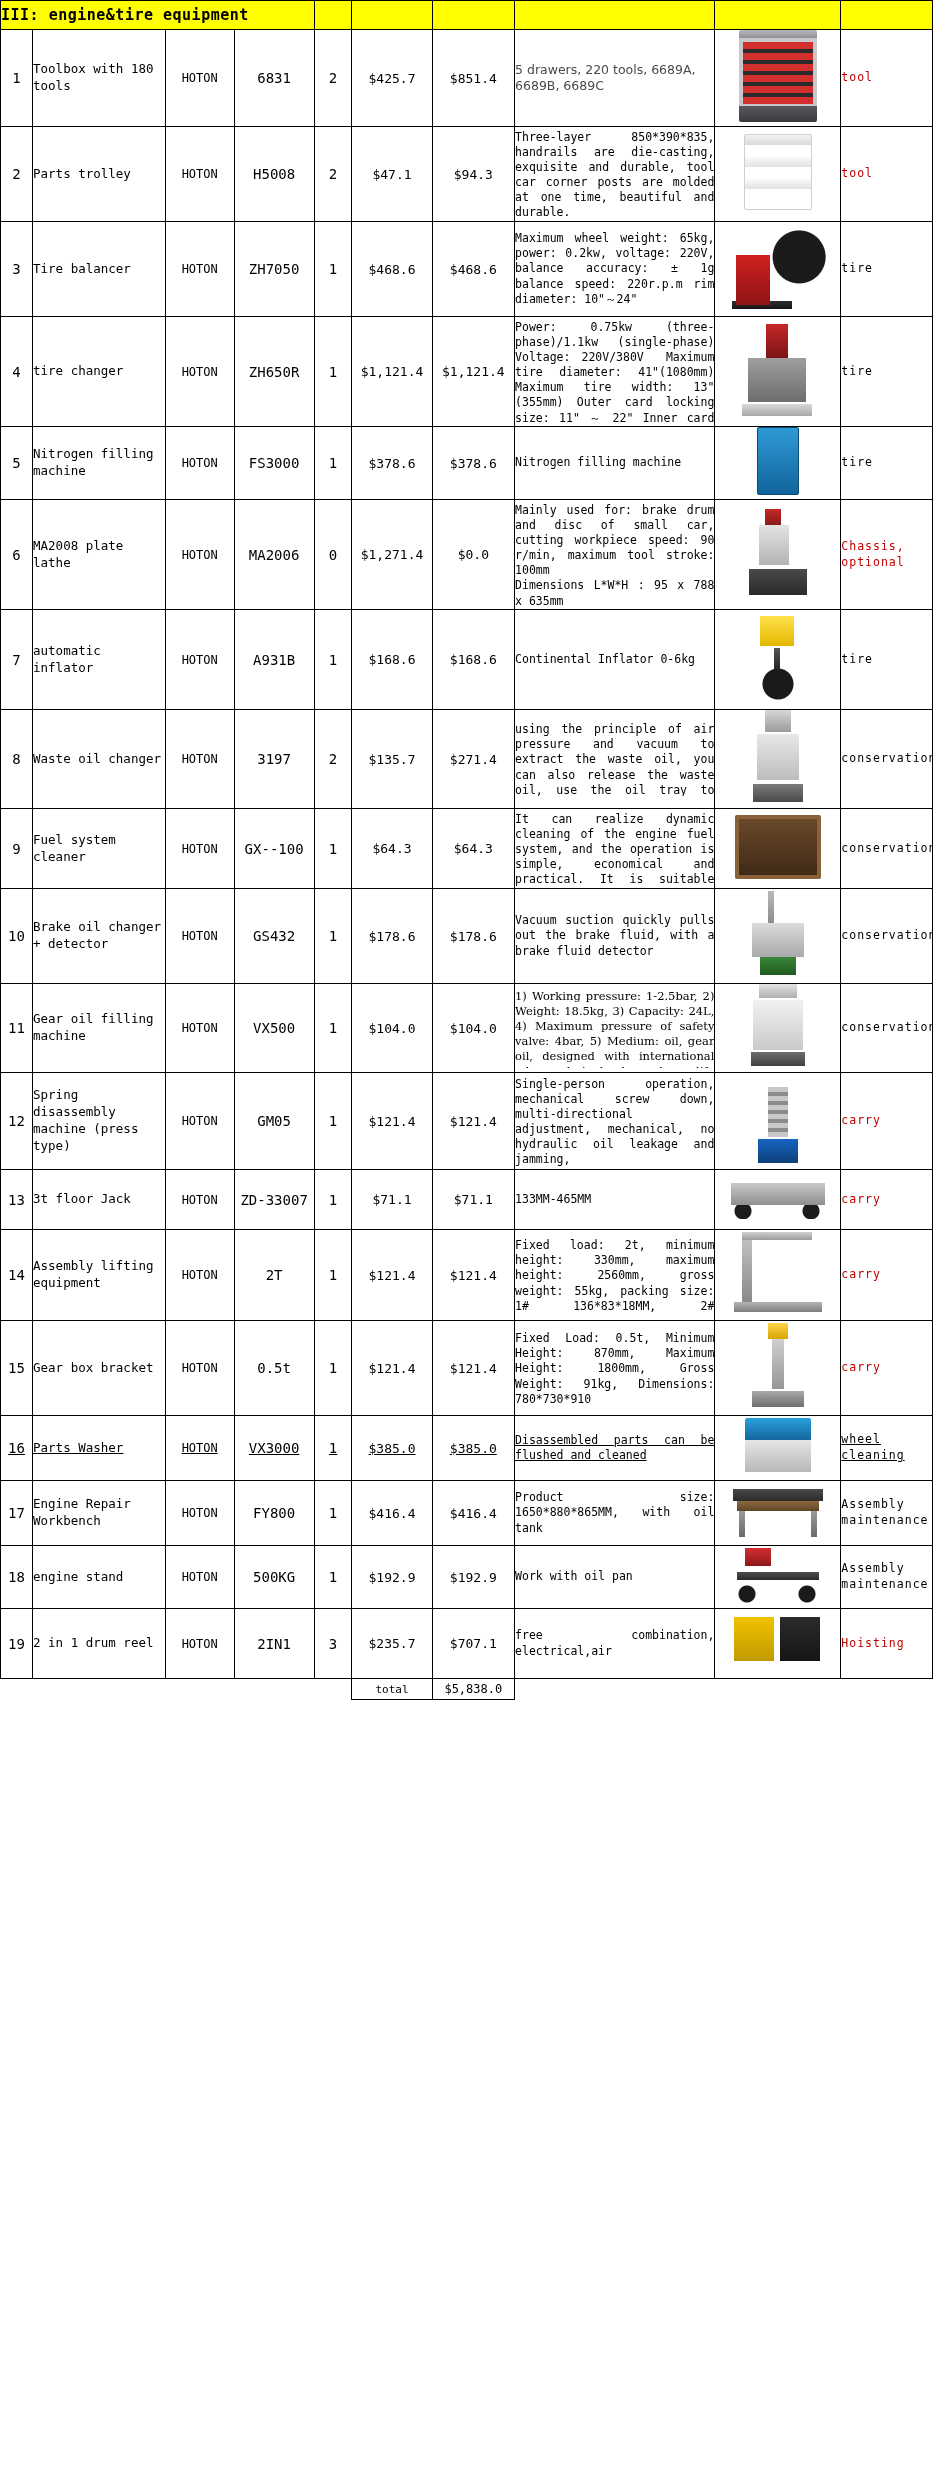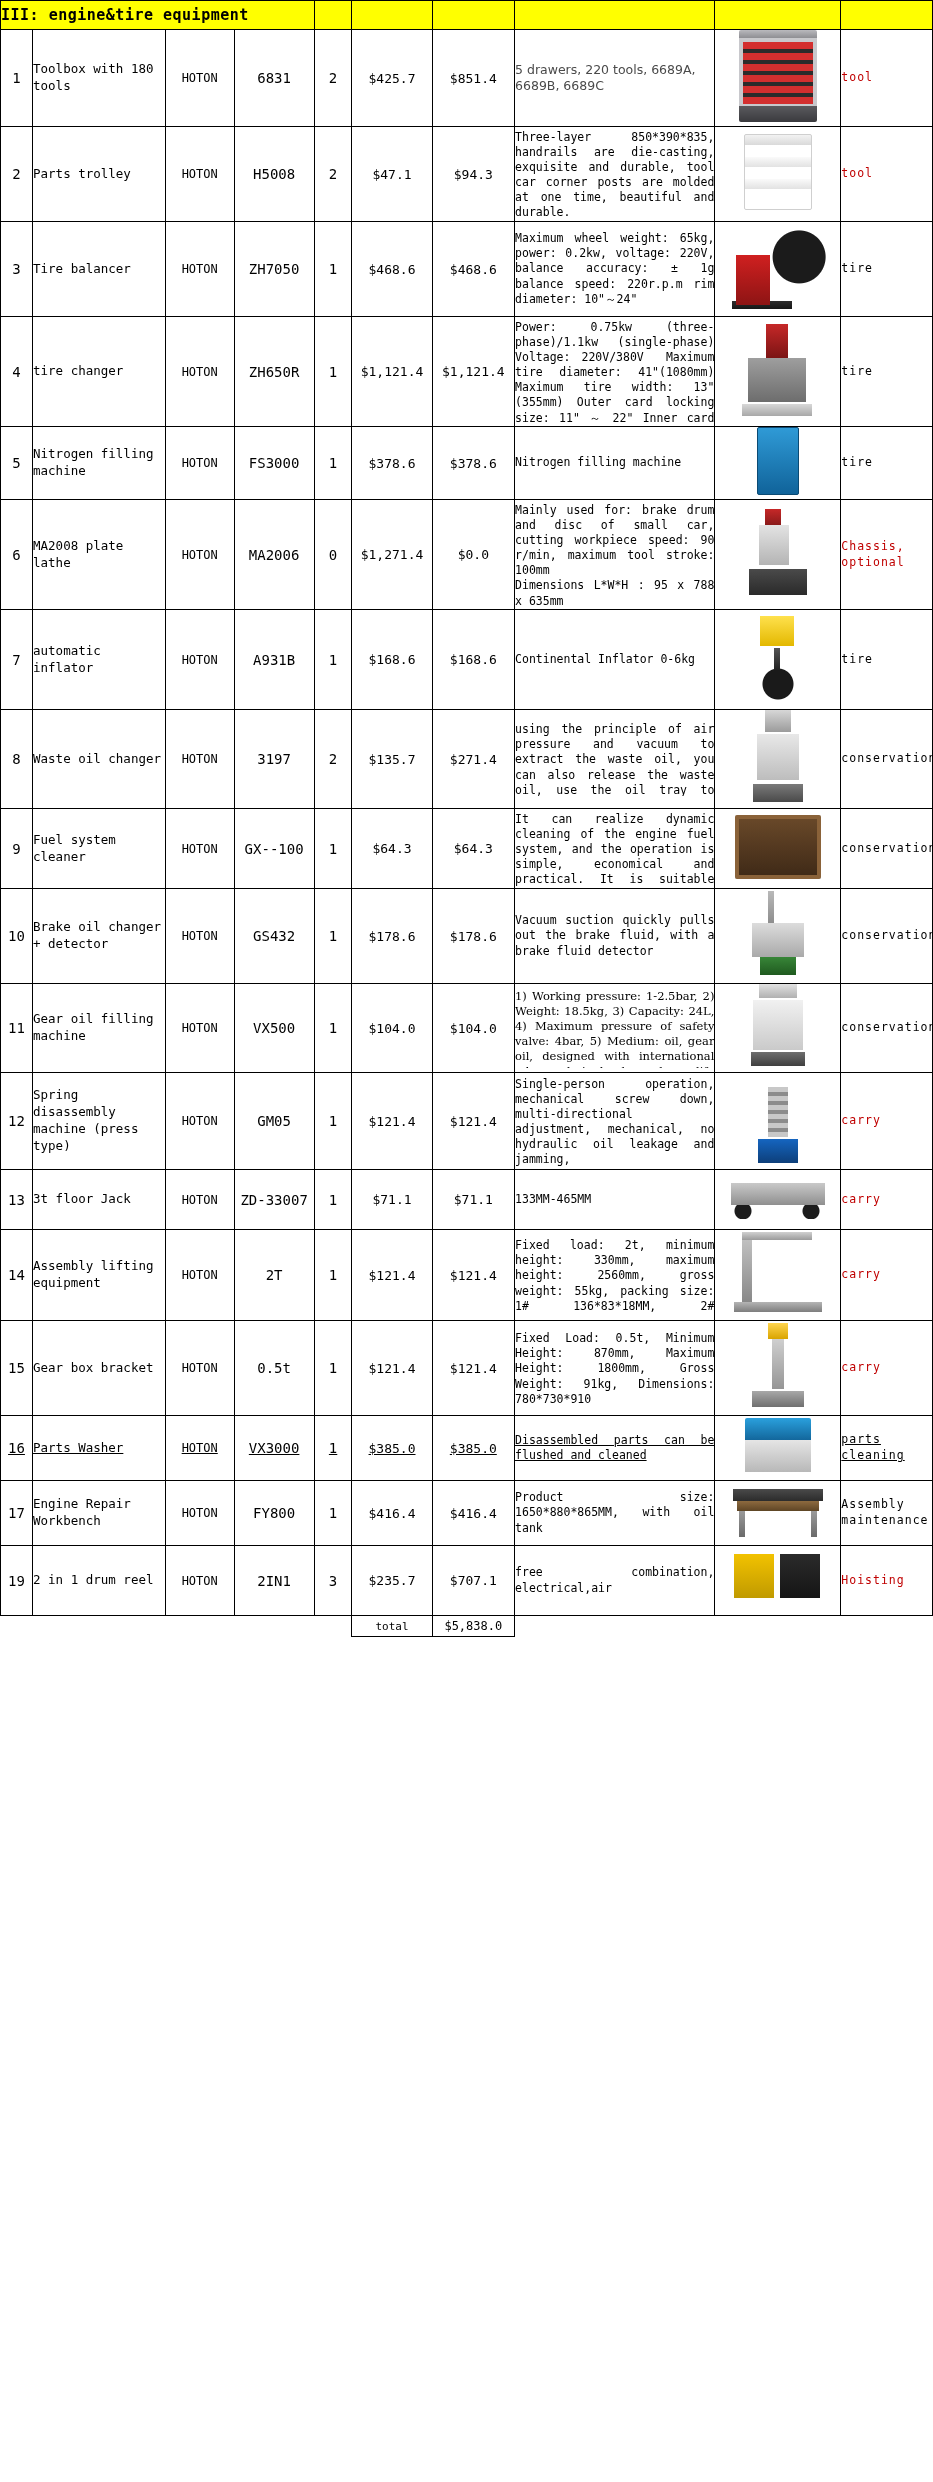--- a/index.html
+++ b/index.html
@@ -425,34 +425,48 @@
         <td class="c-name">Parts Washer</td>
         <td class="c-brand">HOTON</td>
         <td class="c-model">VX3000</td>
         <td class="c-qty">1</td>
         <td class="c-price">$385.0</td>
         <td class="c-total">$385.0</td>
         <td class="c-desc">
           <span class="desc-clip desc-just" style="max-height: 59px;">Disassembled parts can be flushed and cleaned</span>
         </td>
         <td class="c-pic"><span class="pic pic-washer"></span></td>
-        <td class="c-cat cat-black">parts cleaning</td>
+        <td class="c-cat cat-black">wheel cleaning</td>
       </tr>
       <tr style="height: 65px;">
         <td class="c-idx">17</td>
         <td class="c-name">Engine Repair Workbench</td>
         <td class="c-brand">HOTON</td>
         <td class="c-model">FY800</td>
         <td class="c-qty">1</td>
         <td class="c-price">$416.4</td>
         <td class="c-total">$416.4</td>
         <td class="c-desc">
           <span class="desc-clip desc-just" style="max-height: 59px;">Product size: 1650*880*865MM, with oil tank</span>
         </td>
         <td class="c-pic"><span class="pic pic-bench"></span></td>
+        <td class="c-cat cat-black">Assembly maintenance</td>
+      </tr>
+      <tr style="height: 60px;">
+        <td class="c-idx">18</td>
+        <td class="c-name">engine stand</td>
+        <td class="c-brand">HOTON</td>
+        <td class="c-model">500KG</td>
+        <td class="c-qty">1</td>
+        <td class="c-price">$192.9</td>
+        <td class="c-total">$192.9</td>
+        <td class="c-desc">
+          <span class="desc-clip desc-just" style="max-height: 54px;">Work with oil pan</span>
+        </td>
+        <td class="c-pic"><span class="pic pic-stand"></span></td>
         <td class="c-cat cat-black">Assembly maintenance</td>
       </tr>
       <tr style="height: 70px;">
         <td class="c-idx">19</td>
         <td class="c-name">2 in 1 drum reel</td>
         <td class="c-brand">HOTON</td>
         <td class="c-model">2IN1</td>
         <td class="c-qty">3</td>
         <td class="c-price">$235.7</td>
         <td class="c-total">$707.1</td>

